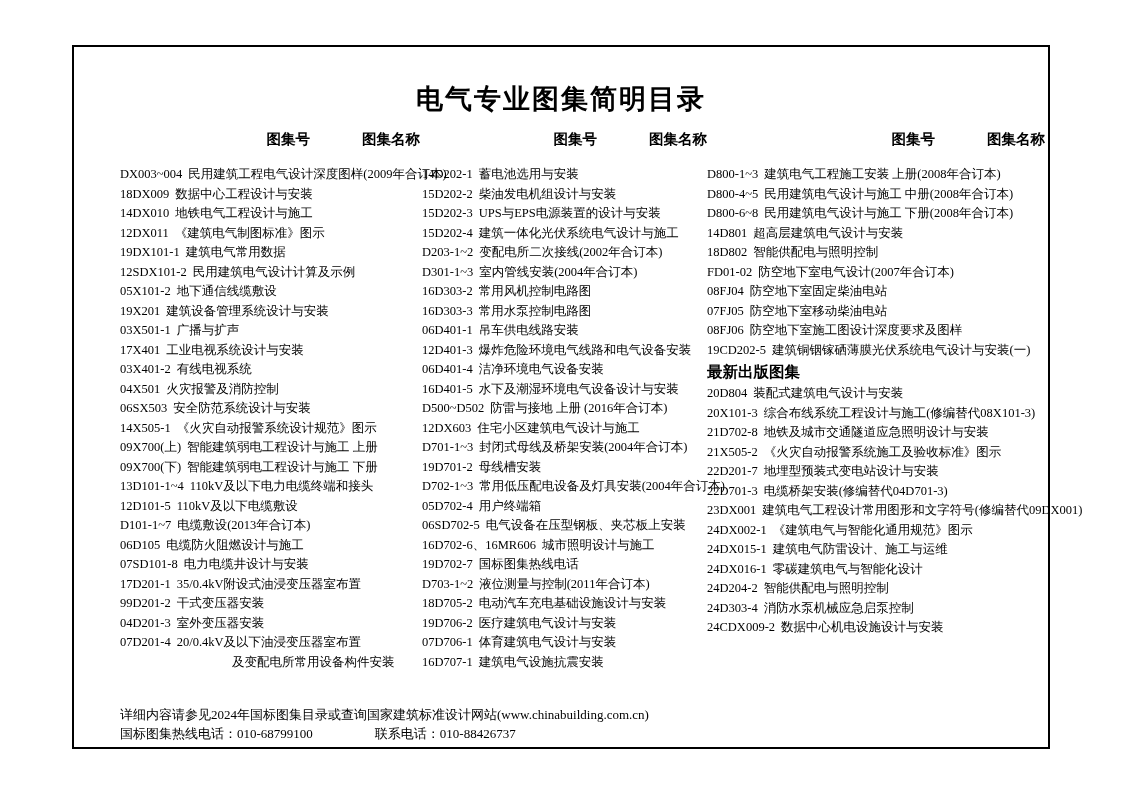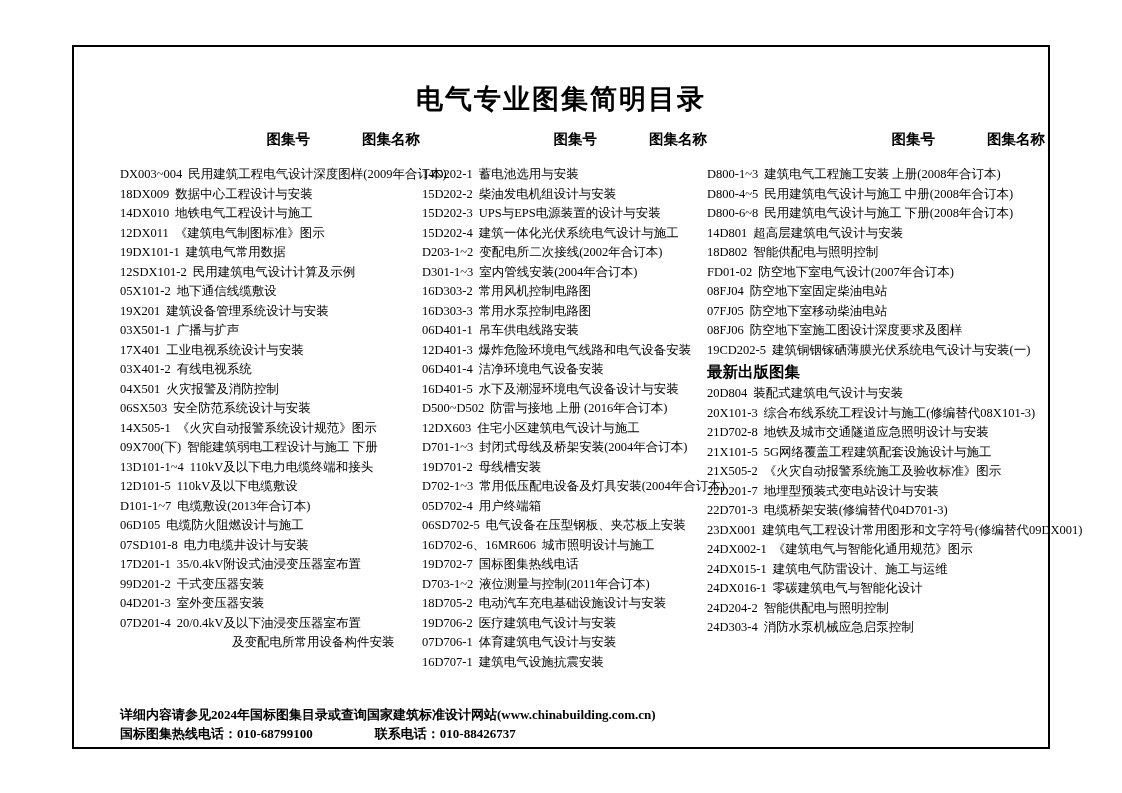--- a/index.html
+++ b/index.html
@@ -65,21 +65,20 @@
     line-height: 24px;
     white-space: nowrap;
   }
   .footer {
     position: absolute;
     left: 46px;
     top: 658px;
     font-size: 13px;
     line-height: 19px;
     white-space: nowrap;
-    font-weight: bold;
   }
   .footer .gap { display: inline-block; width: 62px; }
 </style>
 </head>
 <body>
 
 <div class="frame">
 
   <div class="doc-title">电气专业图集简明目录</div>
 
@@ -95,20 +94,21 @@
         <div class="row"><span class="code">19DX101-1</span><span class="name">建筑电气常用数据</span></div>
         <div class="row"><span class="code">12SDX101-2</span><span class="name">民用建筑电气设计计算及示例</span></div>
         <div class="row"><span class="code">05X101-2</span><span class="name">地下通信线缆敷设</span></div>
         <div class="row"><span class="code">19X201</span><span class="name">建筑设备管理系统设计与安装</span></div>
         <div class="row"><span class="code">03X501-1</span><span class="name">广播与扩声</span></div>
         <div class="row"><span class="code">17X401</span><span class="name">工业电视系统设计与安装</span></div>
         <div class="row"><span class="code">03X401-2</span><span class="name">有线电视系统</span></div>
         <div class="row"><span class="code">04X501</span><span class="name">火灾报警及消防控制</span></div>
         <div class="row"><span class="code">06SX503</span><span class="name">安全防范系统设计与安装</span></div>
         <div class="row"><span class="code">14X505-1</span><span class="name">《火灾自动报警系统设计规范》图示</span></div>
+        <div class="row"><span class="code">09X700(上)</span><span class="name">智能建筑弱电工程设计与施工 上册</span></div>
         <div class="row"><span class="code">09X700(下)</span><span class="name">智能建筑弱电工程设计与施工 下册</span></div>
         <div class="row"><span class="code">13D101-1~4</span><span class="name">110kV及以下电力电缆终端和接头</span></div>
         <div class="row"><span class="code">12D101-5</span><span class="name">110kV及以下电缆敷设</span></div>
         <div class="row"><span class="code">D101-1~7</span><span class="name">电缆敷设(2013年合订本)</span></div>
         <div class="row"><span class="code">06D105</span><span class="name">电缆防火阻燃设计与施工</span></div>
         <div class="row"><span class="code">07SD101-8</span><span class="name">电力电缆井设计与安装</span></div>
         <div class="row"><span class="code">17D201-1</span><span class="name">35/0.4kV附设式油浸变压器室布置</span></div>
         <div class="row"><span class="code">99D201-2</span><span class="name">干式变压器安装</span></div>
         <div class="row"><span class="code">04D201-3</span><span class="name">室外变压器安装</span></div>
         <div class="row"><span class="code">07D201-4</span><span class="name">20/0.4kV及以下油浸变压器室布置</span></div>
@@ -164,30 +164,30 @@
         <div class="row"><span class="code">08FJ04</span><span class="name">防空地下室固定柴油电站</span></div>
         <div class="row"><span class="code">07FJ05</span><span class="name">防空地下室移动柴油电站</span></div>
         <div class="row"><span class="code">08FJ06</span><span class="name">防空地下室施工图设计深度要求及图样</span></div>
         <div class="row"><span class="code">19CD202-5</span><span class="name">建筑铜铟镓硒薄膜光伏系统电气设计与安装(一)</span></div>
       </div>
     <div class="section-title">最新出版图集</div>
     <div class="col-items">
         <div class="row"><span class="code">20D804</span><span class="name">装配式建筑电气设计与安装</span></div>
         <div class="row"><span class="code">20X101-3</span><span class="name">综合布线系统工程设计与施工(修编替代08X101-3)</span></div>
         <div class="row"><span class="code">21D702-8</span><span class="name">地铁及城市交通隧道应急照明设计与安装</span></div>
-        <div class="row"><span class="code">21X101-5</span><span class="name">5G网络覆盖工程建筑配套设施设计与施工</span></div>
         <div class="row"><span class="code">21X505-2</span><span class="name">《火灾自动报警系统施工及验收标准》图示</span></div>
         <div class="row"><span class="code">22D201-7</span><span class="name">地埋型预装式变电站设计与安装</span></div>
         <div class="row"><span class="code">22D701-3</span><span class="name">电缆桥架安装(修编替代04D701-3)</span></div>
         <div class="row"><span class="code">23DX001</span><span class="name">建筑电气工程设计常用图形和文字符号(修编替代09DX001)</span></div>
         <div class="row"><span class="code">24DX002-1</span><span class="name">《建筑电气与智能化通用规范》图示</span></div>
         <div class="row"><span class="code">24DX015-1</span><span class="name">建筑电气防雷设计、施工与运维</span></div>
         <div class="row"><span class="code">24DX016-1</span><span class="name">零碳建筑电气与智能化设计</span></div>
         <div class="row"><span class="code">24D204-2</span><span class="name">智能供配电与照明控制</span></div>
         <div class="row"><span class="code">24D303-4</span><span class="name">消防水泵机械应急启泵控制</span></div>
+        <div class="row"><span class="code">24CDX009-2</span><span class="name">数据中心机电设施设计与安装</span></div>
       </div>
   </div>
 
   <div class="footer">
     <div>详细内容请参见2024年国标图集目录或查询国家建筑标准设计网站(www.chinabuilding.com.cn)</div>
     <div>
       <span>国标图集热线电话：010-68799100</span><span class="gap"></span><span>联系电话：010-88426737</span>
     </div>
   </div>
 

